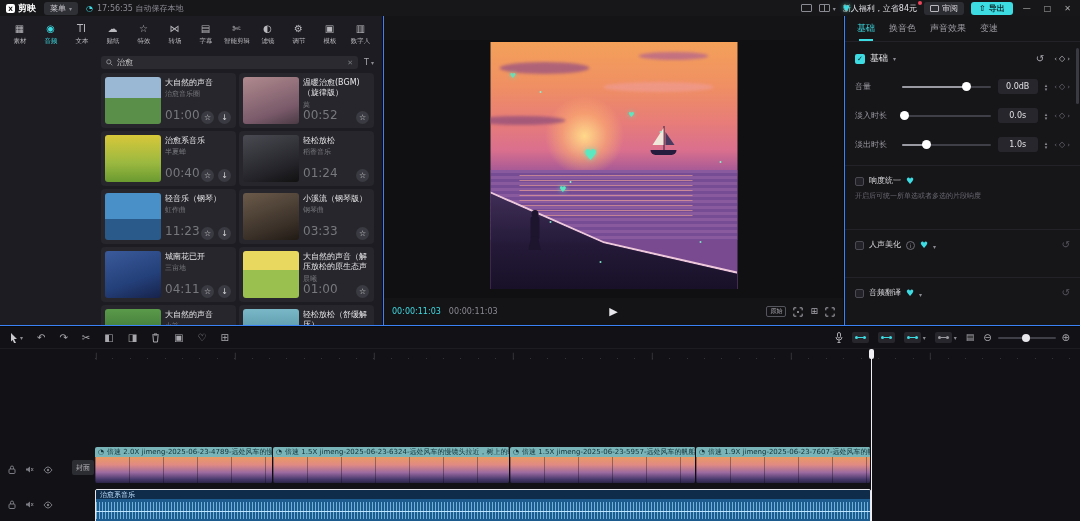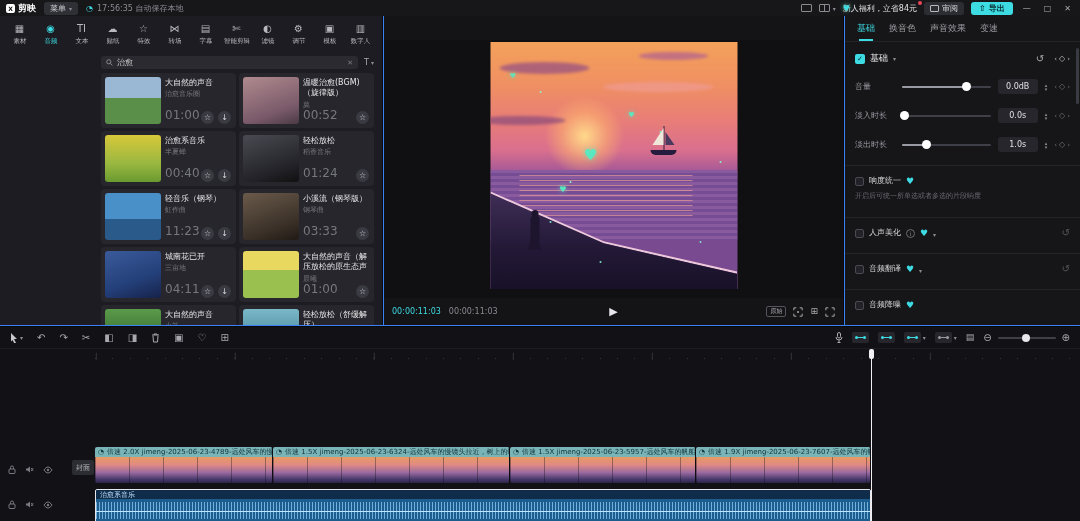--- a/index.html
+++ b/index.html
@@ -161,21 +161,21 @@
   .sl-label{width:40px;flex:none}
   .sl-track{flex:1;height:2px;background:#3f3f47;border-radius:1px;position:relative}
   .sl-fill{position:absolute;left:0;top:0;bottom:0;background:#9a9aa2;border-radius:1px}
   .sl-thumb{position:absolute;top:-3.5px;width:9px;height:9px;border-radius:50%;background:#fff;margin-left:-4px}
   .pos-72 .sl-fill{width:72%}.pos-72 .sl-thumb{left:72%}
   .pos-2 .sl-fill{width:2%}.pos-2 .sl-thumb{left:2%}
   .pos-27 .sl-fill{width:27%}.pos-27 .sl-thumb{left:27%}
   .sl-value{width:40px;height:15px;background:#26262c;border-radius:3px;display:flex;align-items:center;
             justify-content:center;color:#e0e0e4;font-size:8px;flex:none}
   .stepper{display:flex;flex-direction:column;align-items:center;color:#8a8a92;font-size:5px;line-height:4px}
-  .toggle-row{border-top:1px solid #222228;padding:9px 10px;margin-top:6px}
+  .toggle-row{border-top:1px solid #222228;padding:9px 10px;margin-top:18px}
   .toggle-row:first-of-type{margin-top:6px}
   .t-head{display:flex;align-items:flex-end;gap:5px;font-size:8px;color:#d8d8dc}
   .t-check{width:9px;height:9px;border:1px solid #4a4a52;border-radius:2px;background:#222228;flex:none}
   .info-icon{display:none;width:9px;height:9px;border:1px solid #6a6a72;border-radius:50%;font-size:6px;
              color:#8a8a92;align-items:center;justify-content:center}
   .has-info .info-icon{display:inline-flex}
   .vip-heart{color:#3ddbe2;font-size:9px}
   .t-caret{display:none;font-size:6px;color:#8a8a92}
   .has-caret .t-caret{display:inline}
   .t-reset{display:none;margin-left:auto;color:#55555c;font-size:10px}

